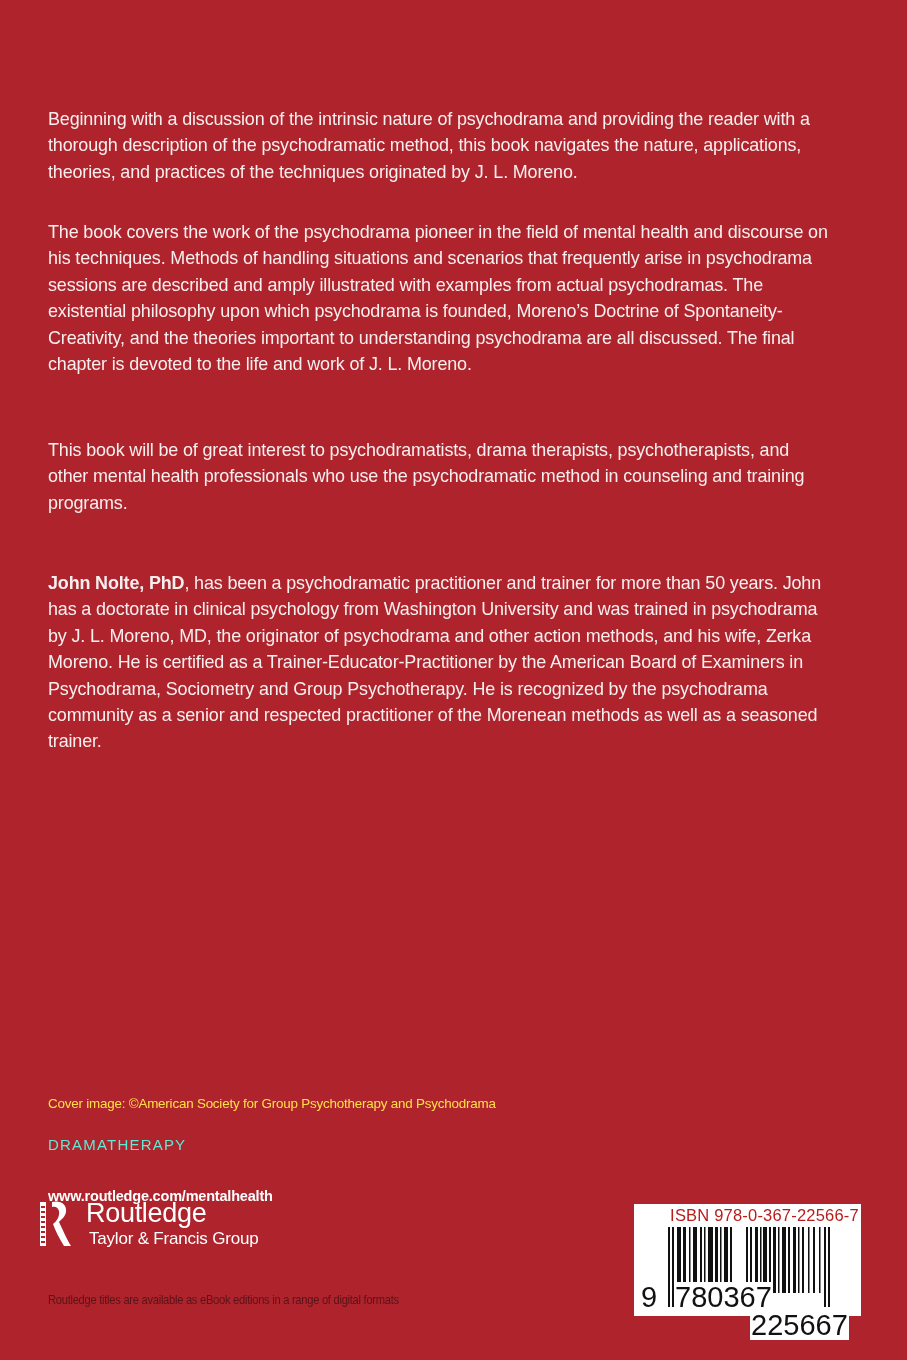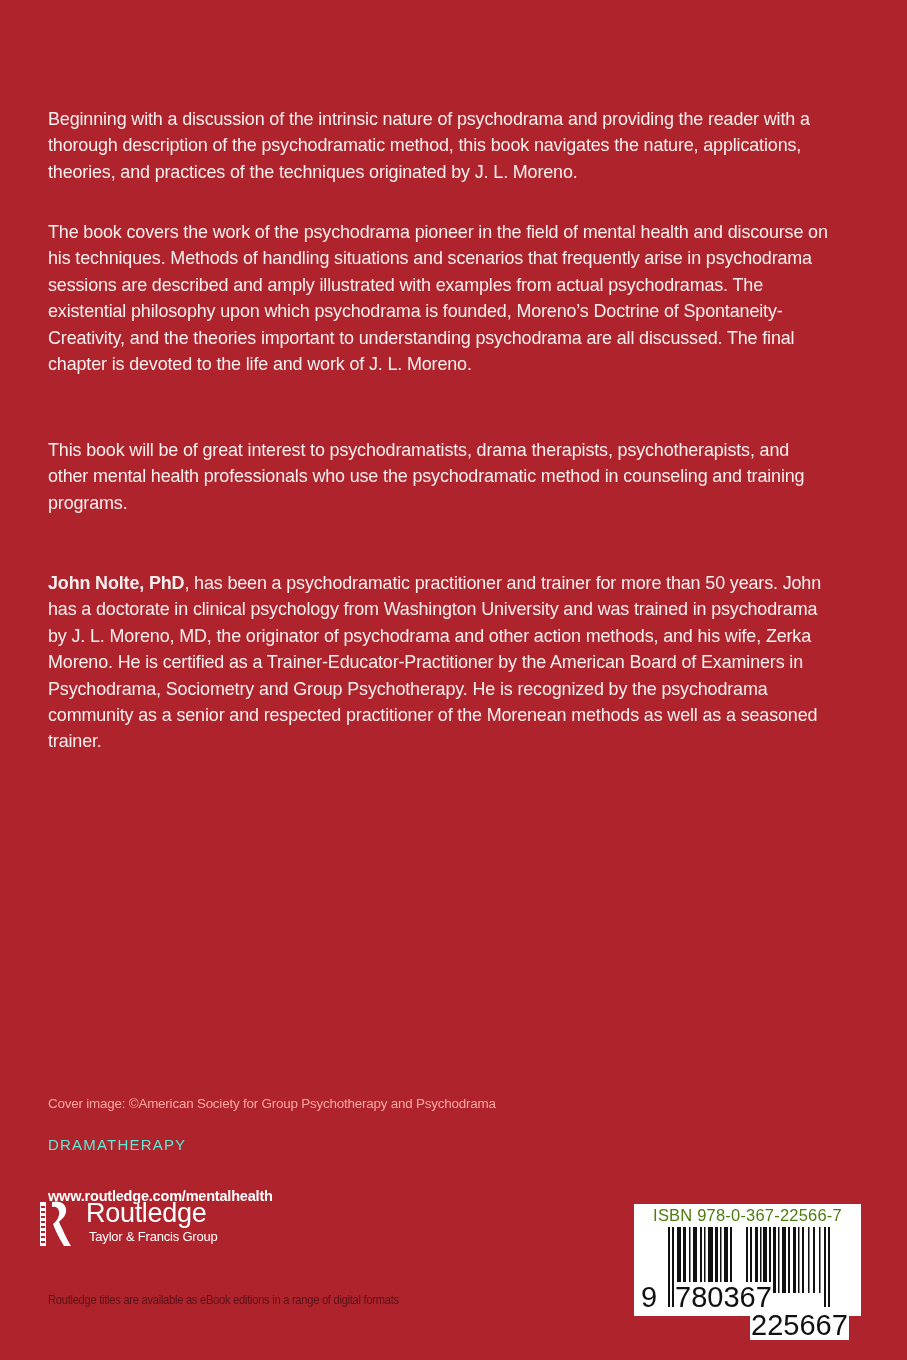--- a/index.html
+++ b/index.html
@@ -17,37 +17,37 @@
       margin: 0;
       transform: scaleX(0.965); transform-origin: left top;
     }
     #p1 { top: 106px; }
     #p2 { top: 219px; }
     #p3 { top: 437px; }
     #bio { top: 570px; }
     .bio-name { font-weight: bold; }
     .credit {
       position: absolute; left: 48px; top: 1096px;
-      font-size: 13.4px; color: #fca5a5; letter-spacing: -0.2px; text-align: center;
+      font-size: 13.4px; color: #fde047; letter-spacing: -0.2px; text-align: center;
     }
     .subject {
       position: absolute; left: 48px; top: 1136px;
       font-size: 15px; letter-spacing: 1.2px; color: #5eead4;
     }
     .logo {
       position: absolute; left: 40px; top: 1198px; width: 240px; height: 55px; text-align: center;
     }
     .logo-mark { position: absolute; left: 0; top: 2px; width: 32px; height: 48px; }
     .logo-name {
       position: absolute; left: 46px; top: 0;
       font-size: 27px; color: #ffffff; letter-spacing: -0.3px;
     }
     .logo-group {
       position: absolute; left: 49px; top: 31px;
-      font-size: 13px; color: #ffffff; letter-spacing: -0.2px;
+      font-size: 17px; color: #ffffff; letter-spacing: -0.2px;
     }
     .website {
       position: absolute; left: 48px; top: 1188px;
       font-size: 14.5px; color: #ffffff; font-weight: bold; letter-spacing: -0.2px;
     }
     .ebook {
       position: absolute; left: 48px; top: 1293px;
       font-size: 12.4px; color: #5a1418; letter-spacing: -0.3px;
       transform: scaleX(0.9); transform-origin: left top;
     }
@@ -55,21 +55,21 @@
       position: absolute; right: 47px; top: 1190px;
       font-size: 12.2px; color: #ffffff; letter-spacing: -0.2px; margin-top: 43px;
     }
     .informa b { font-weight: bold; }
     .barcode-box {
       position: absolute; left: 634px; top: 1204px; width: 227px; height: 112px;
       background: #ffffff;
     }
     .isbn-text {
       position: absolute; left: 0; top: 2px; width: 100%; text-align: center;
-      font-size: 16.5px; color: #4d7c0f; letter-spacing: 0.2px;
+      font-size: 16.5px; color: #b91c1c; letter-spacing: 0.2px; padding-left: 17px;
     }
     .bars { position: absolute; left: 24px; top: 23px; width: 190px; height: 80px; }
     .bar-digits {
       position: absolute; top: 78px; left: 6px;
       font-size: 29px; color: #111; line-height: 30px;
     }
     .bar-digits span { position: absolute; background: #fff; padding: 0 1px; }
   </style>
 </head>
 <body>

